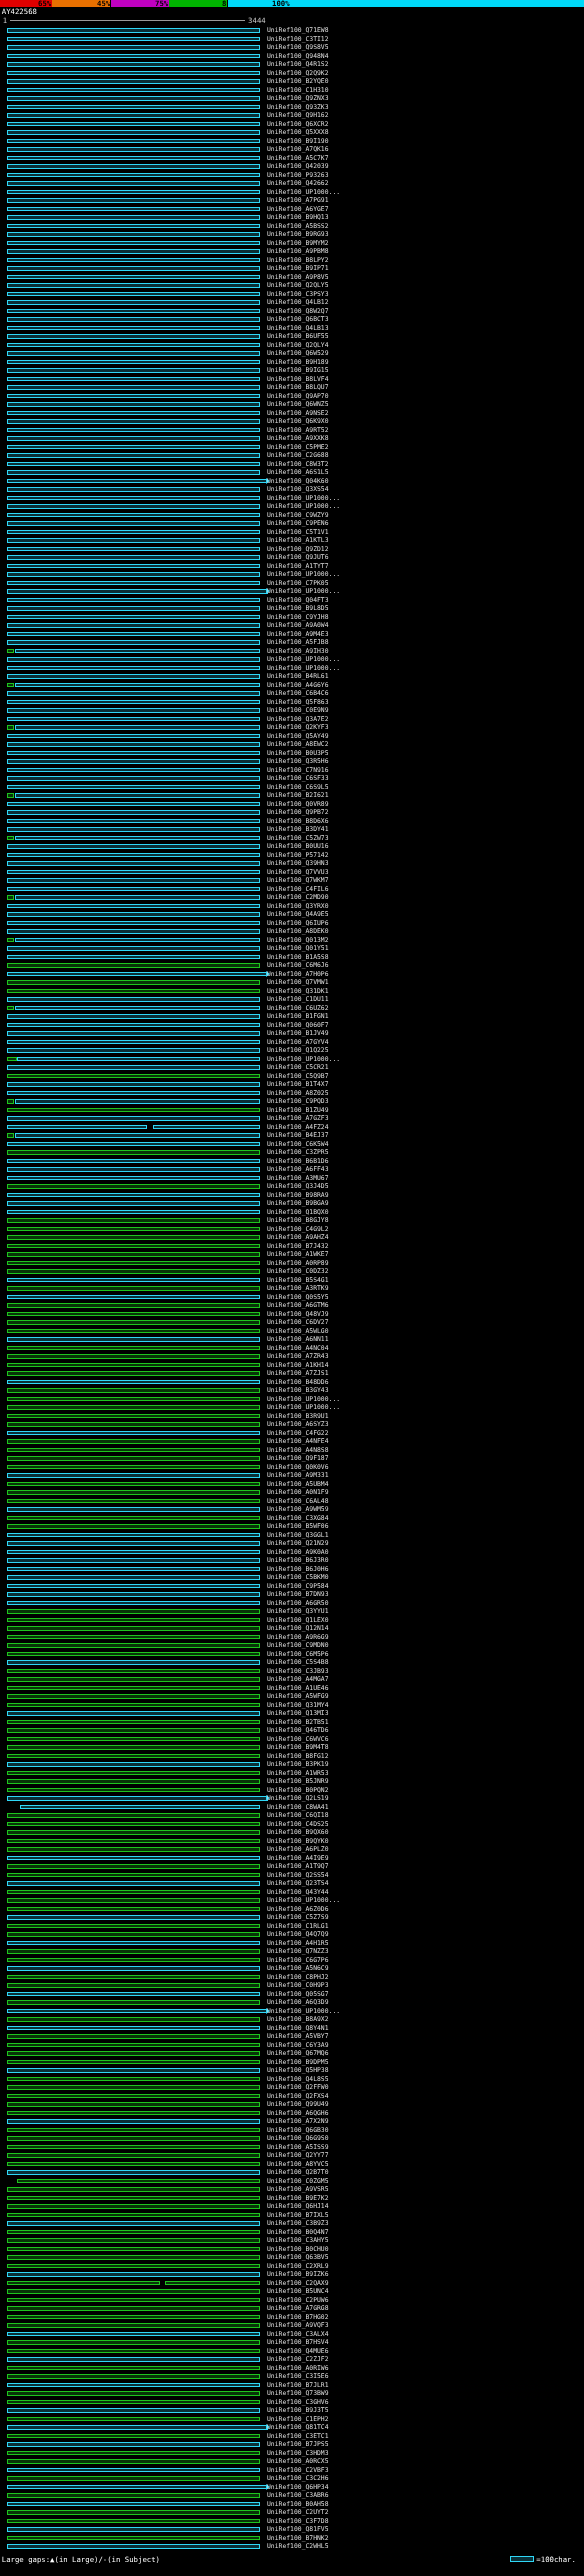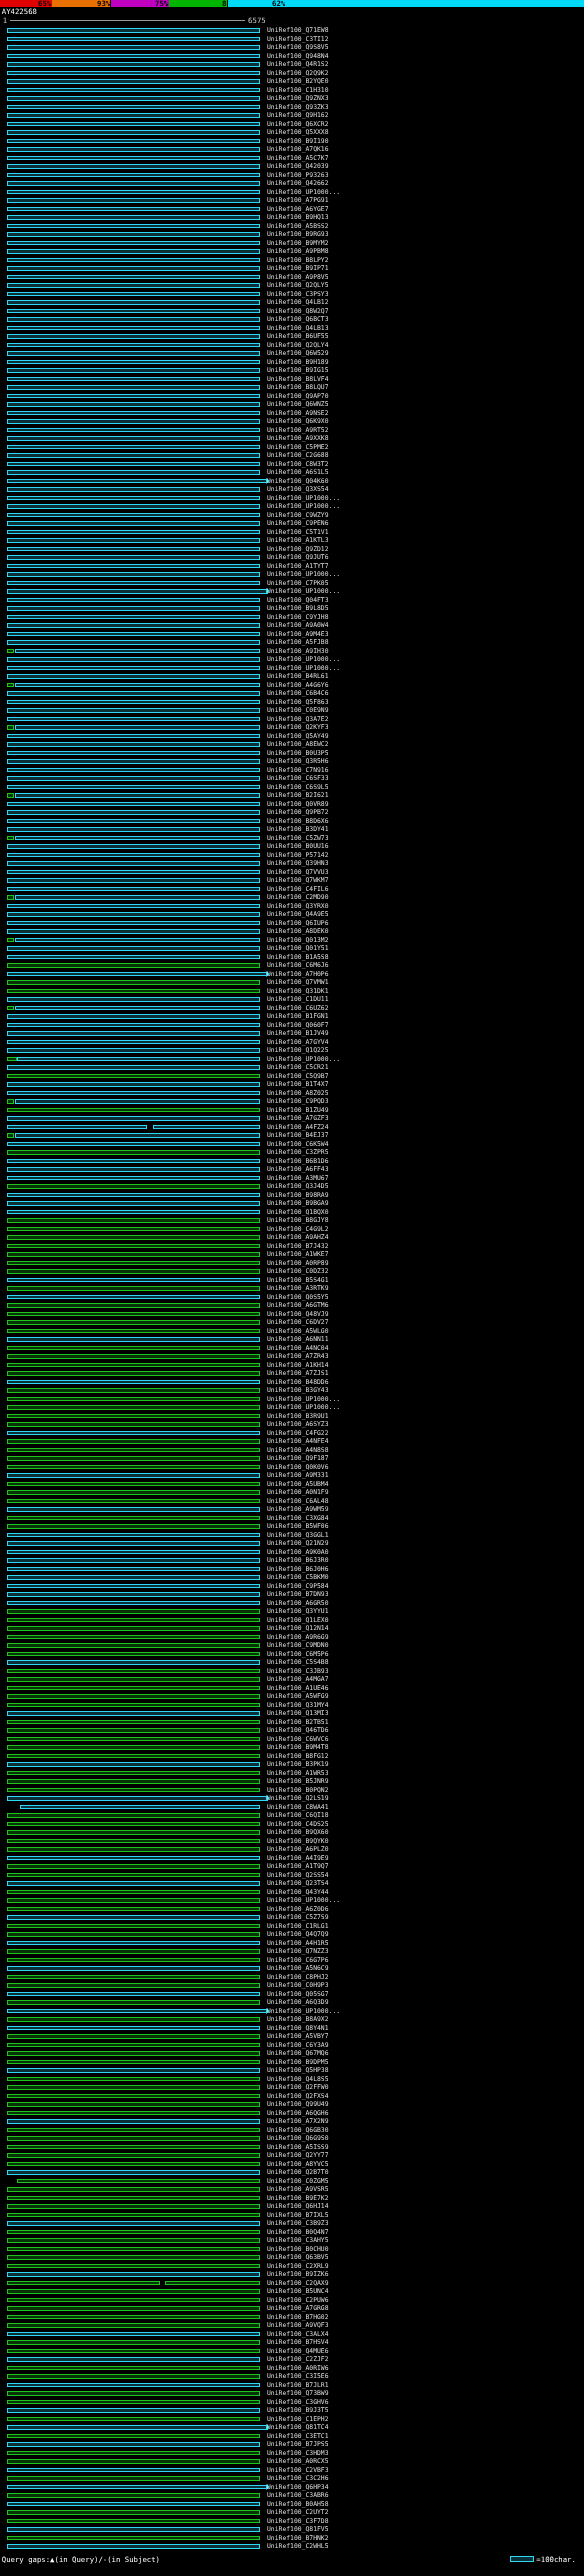--- a/index.html
+++ b/index.html
@@ -34,34 +34,34 @@
   .footer-right{display:flex;align-items:center;gap:2.7px;}
   .sample-bar{width:22px;height:4.6px;border:0.9px solid #2fd7f7;background:rgba(47,215,247,0.22);}
 </style>
 </head>
 <body>
 
 <div class="scalebar">
     <div class="scaleseg" style="left: 0px; width: 52px; background: rgb(224, 0, 0);"></div>
     <span class="scalelabel" style="left: 38px;">65%</span>
     <div class="scaleseg" style="left: 52px; width: 58px; background: rgb(232, 112, 0);"></div>
-    <span class="scalelabel" style="left: 97px;">93%</span>
+    <span class="scalelabel" style="left: 97px;">45%</span>
     <div class="scaleseg" style="left: 111px; width: 58px; background: rgb(192, 0, 192);"></div>
     <span class="scalelabel" style="left: 155px;">75%</span>
     <div class="scaleseg" style="left: 169px; width: 58px; background: rgb(0, 180, 0);"></div>
     <span class="scalelabel" style="left: 222px;">80%</span>
     <div class="scaleseg" style="left: 228px; width: 357px; background: rgb(0, 216, 248);"></div>
-    <span class="scalelabel" style="left: 272px;">62%</span>
+    <span class="scalelabel" style="left: 272px;">100%</span>
   </div>
 
 <div class="queryname">AY422568</div>
 <div class="ruler">
   <span>1</span>
   <span class="rulerline"></span>
-  <span>6575</span>
+  <span>3444</span>
 </div>
 
 <div class="rows">
     <div class="row">
       <div class="bars">
         <div class="seg c" style="left: 0%; width: 100%;"></div>
       </div>
       <span class="lbl">UniRef100_Q71EW8</span>
     </div>
     <div class="row">
@@ -1856,19 +1856,19 @@
     </div>
     <div class="row">
       <div class="bars">
         <div class="seg c" style="left: 0%; width: 100%;"></div>
       </div>
       <span class="lbl">UniRef100_C2WHL5</span>
     </div>
   </div>
 
 <div class="footer">
-  <span>Query gaps:▲(in Query)/-(in Subject)</span>
+  <span>Large gaps:▲(in Large)/-(in Subject)</span>
   <span class="footer-right">
     <span class="sample-bar"></span>
     <span>=100char.</span>
   </span>
 </div>
 
 
 </body></html>

